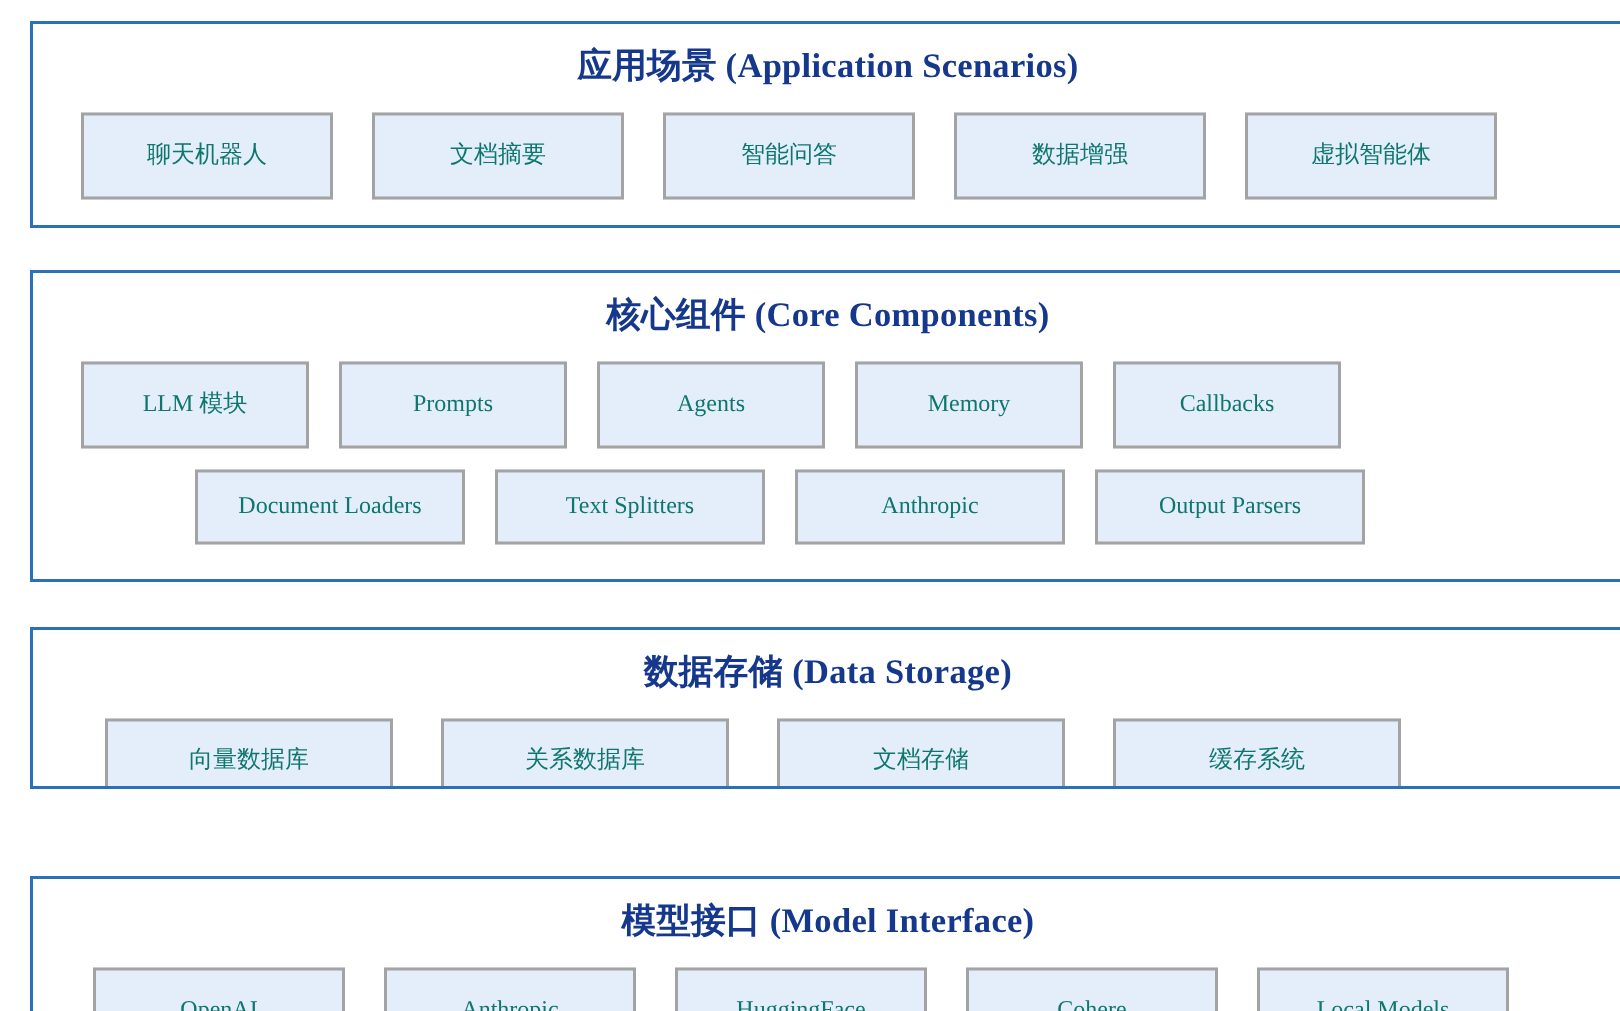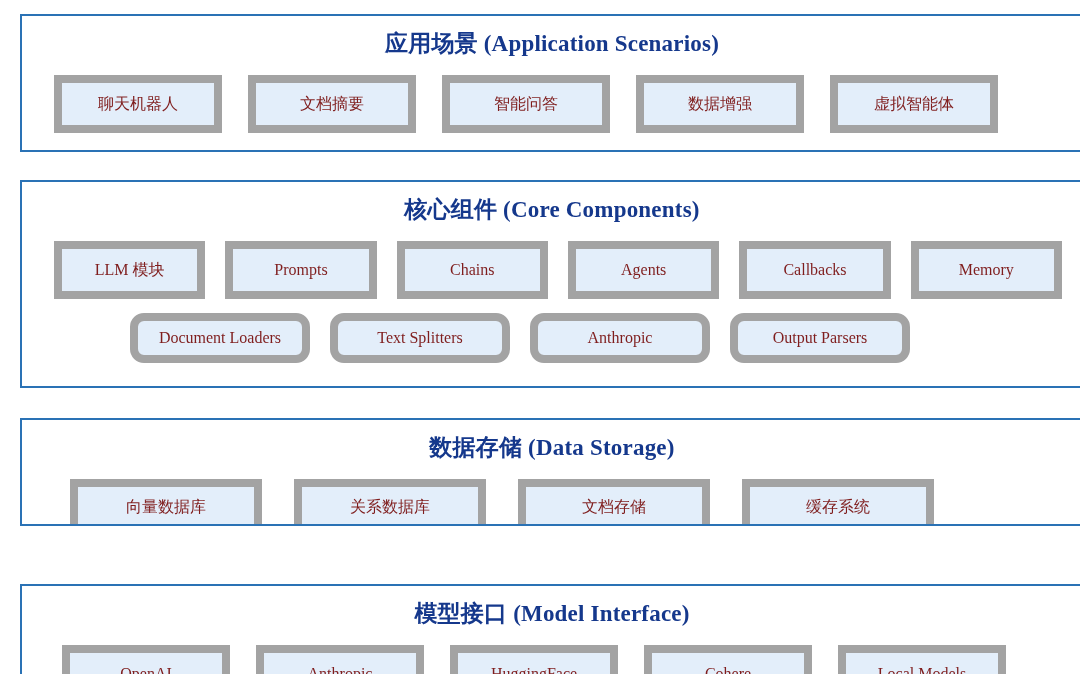--- a/index.html
+++ b/index.html
@@ -39,22 +39,22 @@
     letter-spacing: 0.2px;
     white-space: nowrap;
   }
   .row {
     display: flex;
     align-items: flex-start;
   }
   .node {
     box-sizing: border-box;
     background: #e3eefa;
-    border: 8px solid #a3a3a3;
-    color: #7f1d1d;
+    border: 2px solid #a3a3a3;
+    color: #0f766e;
     display: flex;
     align-items: center;
     justify-content: center;
     text-align: center;
     font-size: 16px;
     line-height: 1.1;
     white-space: nowrap;
     overflow: hidden;
   }
 
@@ -63,21 +63,21 @@
   #panel-scenarios .panel-title { margin-top: 16px; }
   #panel-scenarios .row { margin-top: 20px; padding-left: 32px; }
   #panel-scenarios .node { width: 168px; height: 58px; margin-right: 26px; }
 
   
   #panel-core { top: 180px; height: 208px; }
   #panel-core .panel-title { margin-top: 16px; }
   #panel-core .row-1 { margin-top: 20px; padding-left: 32px; }
   #panel-core .row-1 .node { width: 152px; height: 58px; margin-right: 20px; }
   #panel-core .row-2 { margin-top: 14px; padding-left: 108px; }
-  #panel-core .row-2 .node { width: 180px; height: 50px; margin-right: 20px; border-radius: 14px; }
+  #panel-core .row-2 .node { width: 180px; height: 50px; margin-right: 20px; }
 
   
   #panel-storage { top: 418px; height: 108px; }
   #panel-storage .panel-title { margin-top: 16px; }
   #panel-storage .row { margin-top: 20px; padding-left: 48px; }
   #panel-storage .node { width: 192px; height: 56px; margin-right: 32px; }
 
   
   #panel-model { top: 584px; height: 138px; }
   #panel-model .panel-title { margin-top: 16px; }
@@ -98,24 +98,23 @@
       <div class="node">数据增强</div>
       <div class="node">虚拟智能体</div>
     </div>
   </section>
 
   <section class="panel" id="panel-core">
     <div class="panel-title">核心组件 (Core Components)</div>
     <div class="row row-1">
       <div class="node">LLM 模块</div>
       <div class="node">Prompts</div>
-      <div class="node">Chains</div>
       <div class="node">Agents</div>
+      <div class="node">Memory</div>
       <div class="node">Callbacks</div>
-      <div class="node">Memory</div>
     </div>
     <div class="row row-2">
       <div class="node">Document Loaders</div>
       <div class="node">Text Splitters</div>
       <div class="node">Anthropic</div>
       <div class="node">Output Parsers</div>
     </div>
   </section>
 
   <section class="panel" id="panel-storage">

